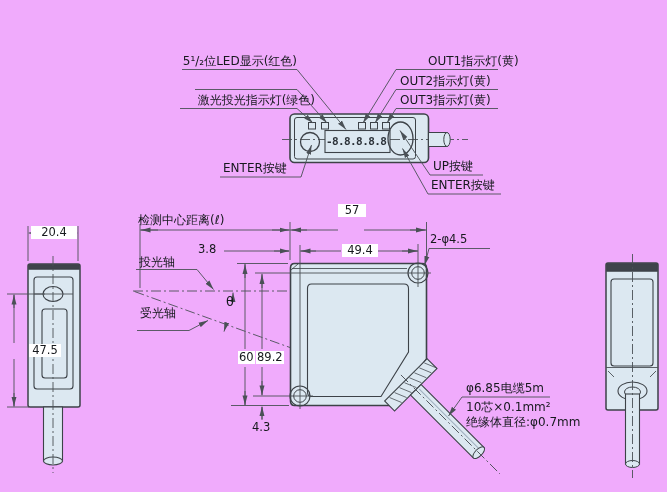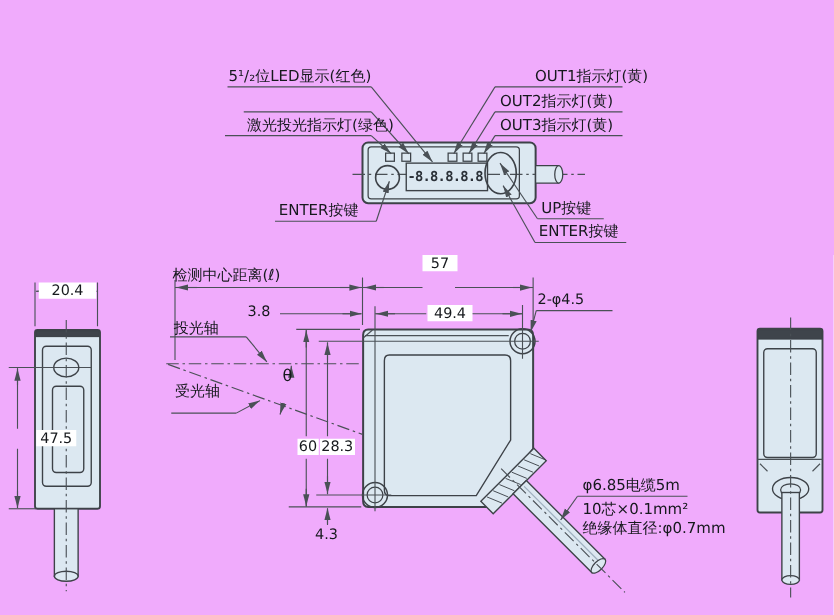--- a/index.html
+++ b/index.html
@@ -205,21 +205,21 @@
   <div class="lbl" style="left:433px;top:159px;">UP按键</div>
   <div class="lbl" style="left:431px;top:178px;">ENTER按键</div>
   <div class="display-txt" style="left:326px;top:135px;width:53px;">-8.8.8.8.8</div>
 
   <div class="lbl" style="left:138px;top:213px;">检测中心距离(ℓ)</div>
   <div class="dim ctr bg" style="left:338px;top:204px;width:26px;">57</div>
   <div class="dim" style="left:198px;top:243px;">3.8</div>
   <div class="dim ctr bg" style="left:342px;top:244px;width:34px;">49.4</div>
   <div class="dim" style="left:430px;top:233px;">2-φ4.5</div>
   <div class="dim bg" style="left:238px;top:351px;">60</div>
-  <div class="dim bg" style="left:256px;top:351px;">28.3</div>
+  <div class="dim bg" style="left:256px;top:351px;">89.2</div>
   <div class="dim" style="left:252px;top:421px;">4.3</div>
   <div class="lbl" style="left:139px;top:255px;">投光轴</div>
   <div class="lbl" style="left:140px;top:306px;">受光轴</div>
   <div class="lbl" style="left:226px;top:295px;font-size:13px;">θ</div>
   <div class="lbl" style="left:466px;top:381px;">φ6.85电缆5m</div>
   <div class="lbl" style="left:466px;top:400px;">10芯×0.1mm²</div>
   <div class="lbl" style="left:466px;top:415px;">绝缘体直径:φ0.7mm</div>
 
   <div class="dim ctr bg" style="left:31px;top:226px;width:44px;">20.4</div>
   <div class="dim ctr bg" style="left:1px;top:344px;width:30px;margin-left:28px;">47.5</div>

